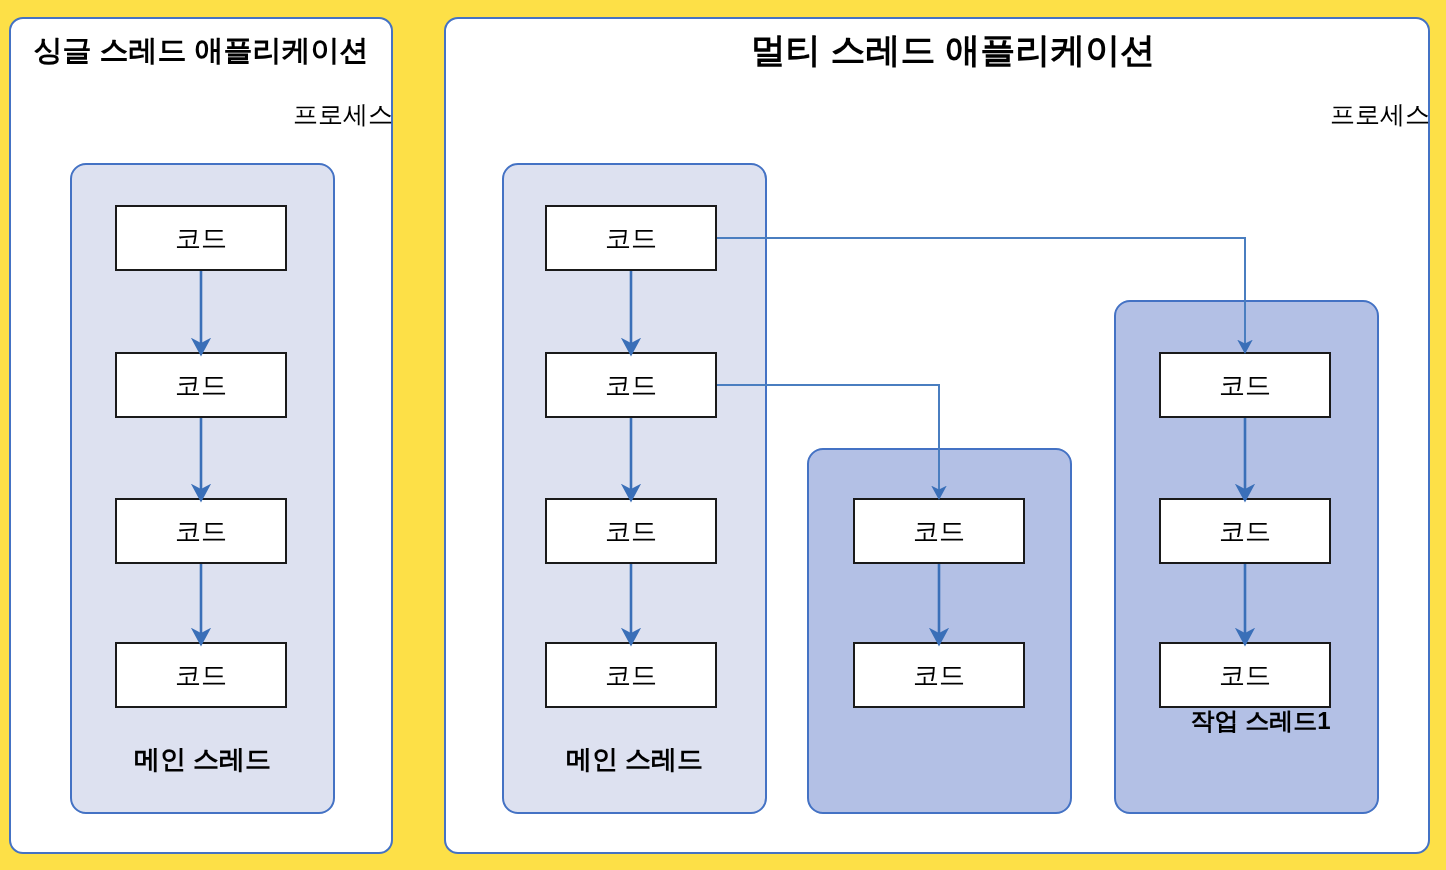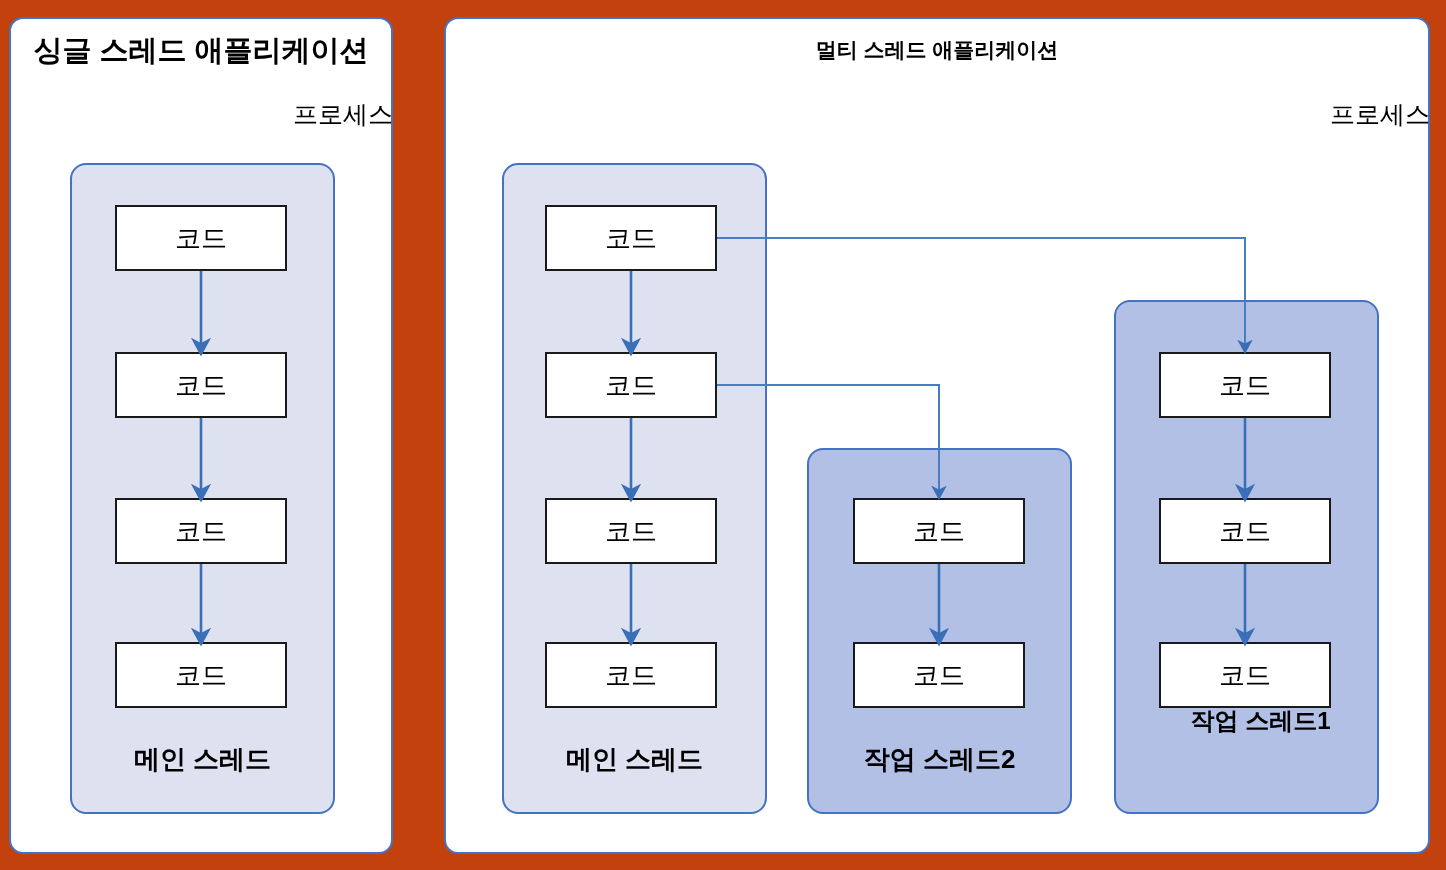--- a/index.html
+++ b/index.html
@@ -1,17 +1,17 @@
 <!DOCTYPE html>
 <html><head>
 <meta charset="utf-8">
 <style>
   html,body{margin:0;padding:0;background:#ffffff;}
   body{width:1446px;height:870px;font-family:"Liberation Sans","DejaVu Sans",sans-serif;}
-  #stage{position:relative;width:1446px;height:870px;overflow:hidden;background:#c2410c;}
+  #stage{position:relative;width:1446px;height:870px;overflow:hidden;background:#fde047;}
 
   .panel{position:absolute;box-sizing:border-box;border:2px solid #4472c4;border-radius:14px;background:#ffffff;}
   .panel-title{position:absolute;text-align:center;font-weight:bold;color:#000;white-space:nowrap;}
   .panel-sub{position:absolute;text-align:right;color:#000;white-space:nowrap;}
 
   .threadbox{position:absolute;box-sizing:border-box;border:2px solid #4472c4;border-radius:16px;}
   .threadbox.main{background:#dde1f0;}
   .threadbox.worker{background:#b3c0e5;}
 
   .codebox{position:absolute;box-sizing:border-box;border:2.5px solid #1a1a1a;background:#ffffff;
@@ -45,21 +45,21 @@
     <span>코드</span>
   </div>
   <div class="codebox" style="left:115px;top:642px;width:172px;height:66px;font-size:26px;">
     <span>코드</span>
   </div>
 
   <div class="threadlabel" style="left:70px;top:742px;width:265px;font-size:26px;line-height:34px;">메인 스레드</div>
 
   <div class="panel" style="left:444px;top:17px;width:986px;height:837px;"></div>
 
-  <div class="panel-title" style="left:444px;top:32px;width:986px;font-size:21px;line-height:36px;">멀티 스레드 애플리케이션</div>
+  <div class="panel-title" style="left:444px;top:32px;width:986px;font-size:35px;line-height:36px;padding-left:16px;">멀티 스레드 애플리케이션</div>
 
   <div class="panel-sub" style="left:444px;top:98px;width:986px;font-size:25px;line-height:32px;">프로세스</div>
 
   <div class="threadbox main" style="left:502px;top:163px;width:265px;height:651px;"></div>
 
   <div class="codebox" style="left:545px;top:205px;width:172px;height:66px;font-size:26px;">
     <span>코드</span>
   </div>
   <div class="codebox" style="left:545px;top:352px;width:172px;height:66px;font-size:26px;">
     <span>코드</span>
@@ -75,21 +75,20 @@
 
   <div class="threadbox worker" style="left:807px;top:448px;width:265px;height:366px;"></div>
 
   <div class="codebox" style="left:853px;top:498px;width:172px;height:66px;font-size:26px;">
     <span>코드</span>
   </div>
   <div class="codebox" style="left:853px;top:642px;width:172px;height:66px;font-size:26px;">
     <span>코드</span>
   </div>
 
-  <div class="threadlabel" style="left:807px;top:742px;width:265px;font-size:26px;line-height:34px;">작업 스레드2</div>
 
   <div class="threadbox worker" style="left:1114px;top:300px;width:265px;height:514px;"></div>
 
   <div class="codebox" style="left:1159px;top:352px;width:172px;height:66px;font-size:26px;">
     <span>코드</span>
   </div>
   <div class="codebox" style="left:1159px;top:498px;width:172px;height:66px;font-size:26px;">
     <span>코드</span>
   </div>
   <div class="codebox" style="left:1159px;top:642px;width:172px;height:66px;font-size:26px;">

